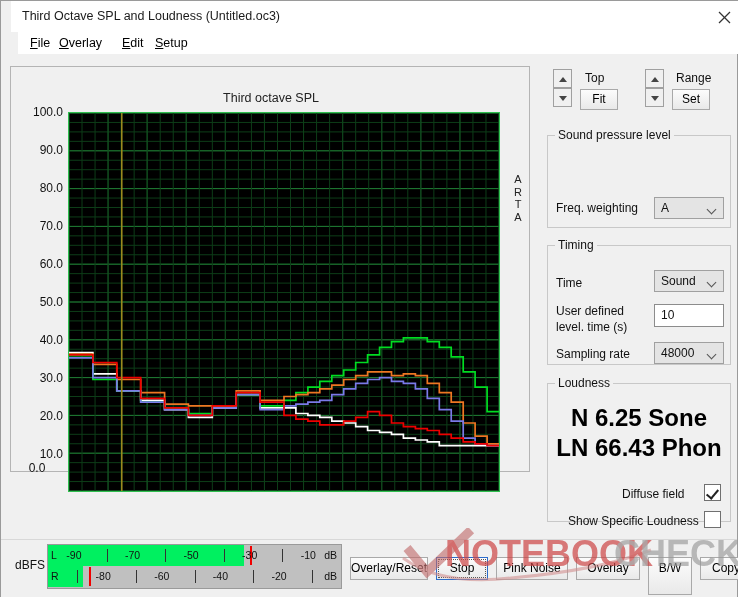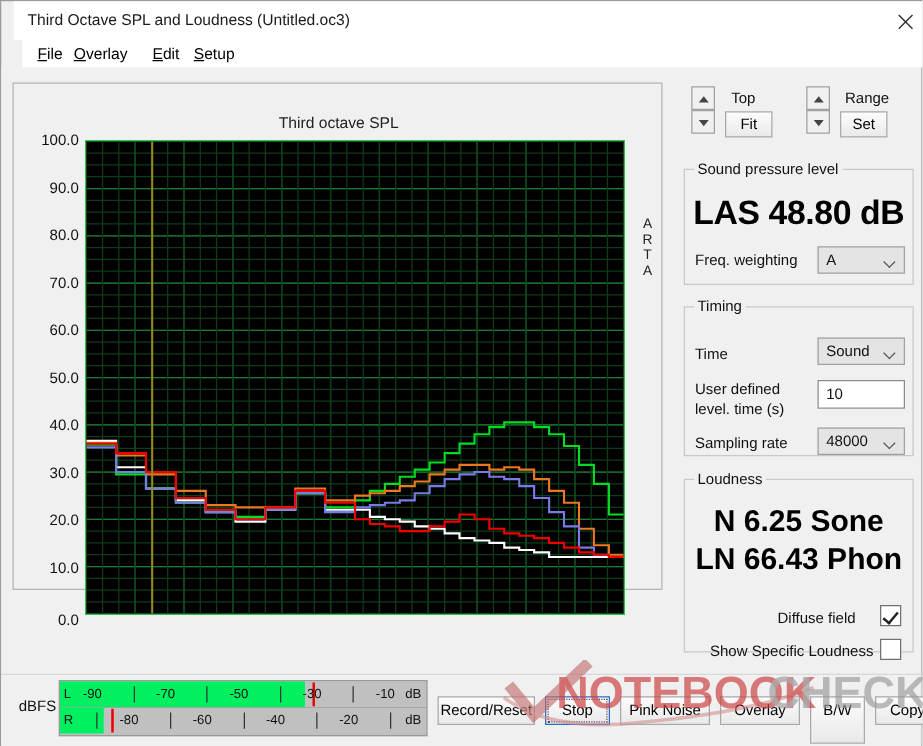--- a/index.html
+++ b/index.html
@@ -118,21 +118,21 @@
     <div class="menu-item" style="left:134px"><u>S</u>etup</div>
   </div>
 
   <div class="client">
 
     <div class="graph-panel">
       <div class="chart-title">Third octave SPL</div>
       <div class="db-label">dB</div>
       <div class="arta">A<br>R<br>T<br>A</div>
       <div id="y-labels">
-          <div class="ylab" style="left: 0px; top: 422px;">0.0</div>
+          <div class="ylab" style="left: 0px; top: 394px; text-align: center;">0.0</div>
           <div class="ylab" style="left: 0px; top: 380px;">10.0</div>
           <div class="ylab" style="left: 0px; top: 342px;">20.0</div>
           <div class="ylab" style="left: 0px; top: 304px;">30.0</div>
           <div class="ylab" style="left: 0px; top: 266px;">40.0</div>
           <div class="ylab" style="left: 0px; top: 228px;">50.0</div>
           <div class="ylab" style="left: 0px; top: 190px;">60.0</div>
           <div class="ylab" style="left: 0px; top: 152px;">70.0</div>
           <div class="ylab" style="left: 0px; top: 114px;">80.0</div>
           <div class="ylab" style="left: 0px; top: 76px;">90.0</div>
           <div class="ylab" style="left: 0px; top: 38px;">100.0</div>
@@ -289,21 +289,20 @@
         <div class="spin-btn dn">
             <i></i>
           </div>
       </div>
       <div class="spin-cap" style="left:31px;top:2px;">Range</div>
       <div class="btn" style="position:absolute;left:27px;top:20px;width:38px;height:21px;line-height:19px;">Set</div>
     </div>
 
     <fieldset class="grp" style="left:546px;top:74px;width:184px;height:100px;">
       <legend>Sound pressure level</legend>
-      <div class="bigval" style="left:0;top:13px;font-size:27px;letter-spacing:-0.3px;">LAS 48.80 dB</div>
       <div class="fld-label" style="left:8px;top:59px;">Freq. weighting</div>
       <div class="combo" style="left:106px;top:55px;width:70px;height:22px;">
         <span class="v">A</span>
         <span class="arr"></span>
       </div>
     </fieldset>
 
     <fieldset class="grp" style="left:546px;top:184px;width:184px;height:127px;">
       <legend>Timing</legend>
       <div class="fld-label" style="left:8px;top:24px;">Time</div>
@@ -366,21 +365,21 @@
               <div class="mtick" style="left: 29.3px;"></div>
               <div class="mtick" style="left: 87.9px;"></div>
               <div class="mtick" style="left: 146.5px;"></div>
               <div class="mtick" style="left: 205.1px;"></div>
               <div class="mtick" style="left: 263.7px;"></div>
             </div>
           <div class="mtxt" style="right:4px;">dB</div>
         </div>
       </div>
       <div id="btnrow">
-          <div class="btn" style="position: absolute; left: 349px; top: 17px; width: 78px; height: 23px; line-height: 21px;">Record/Reset</div>
+          <div class="btn" style="position: absolute; left: 349px; top: 17px; width: 78px; height: 23px; line-height: 21px;">Overlay/Reset</div>
           <div class="btn" style="position: absolute; left: 435px; top: 17px; width: 52px; height: 23px; line-height: 21px; border: 1px solid rgb(43, 108, 203); outline: rgb(85, 85, 85) dotted 1px; outline-offset: -3px;">Stop</div>
           <div class="btn" style="position: absolute; left: 495px; top: 17px; width: 72px; height: 23px; line-height: 21px;">Pink Noise</div>
           <div class="btn" style="position: absolute; left: 575px; top: 17px; width: 64px; height: 23px; line-height: 21px;">Overlay</div>
           <div class="btn" style="position: absolute; left: 647px; top: 17px; width: 44px; height: 38px; line-height: 21px;">B/W</div>
           <div class="btn" style="position: absolute; left: 699px; top: 17px; width: 52px; height: 23px; line-height: 21px;">Copy</div>
         </div>
     </div>
 
   </div>
 

